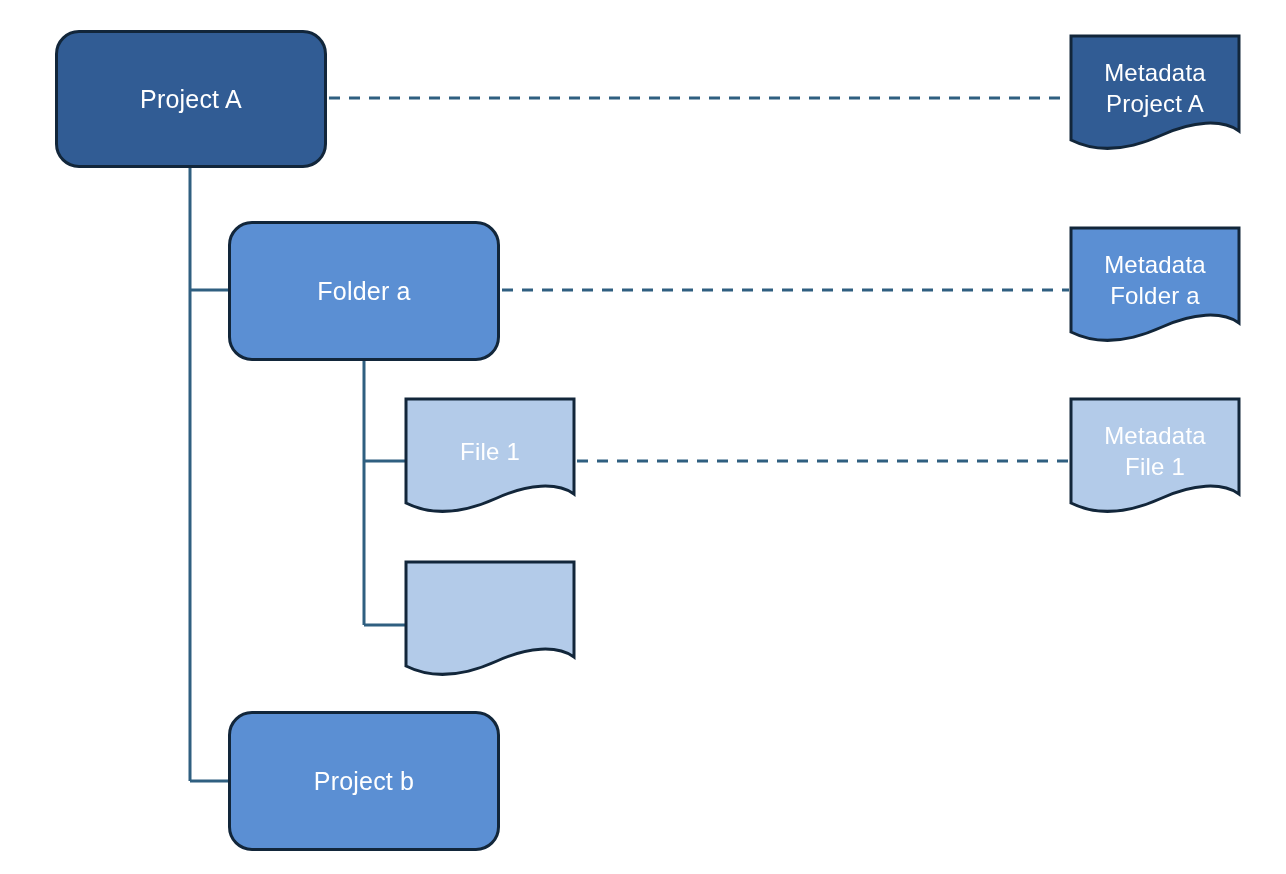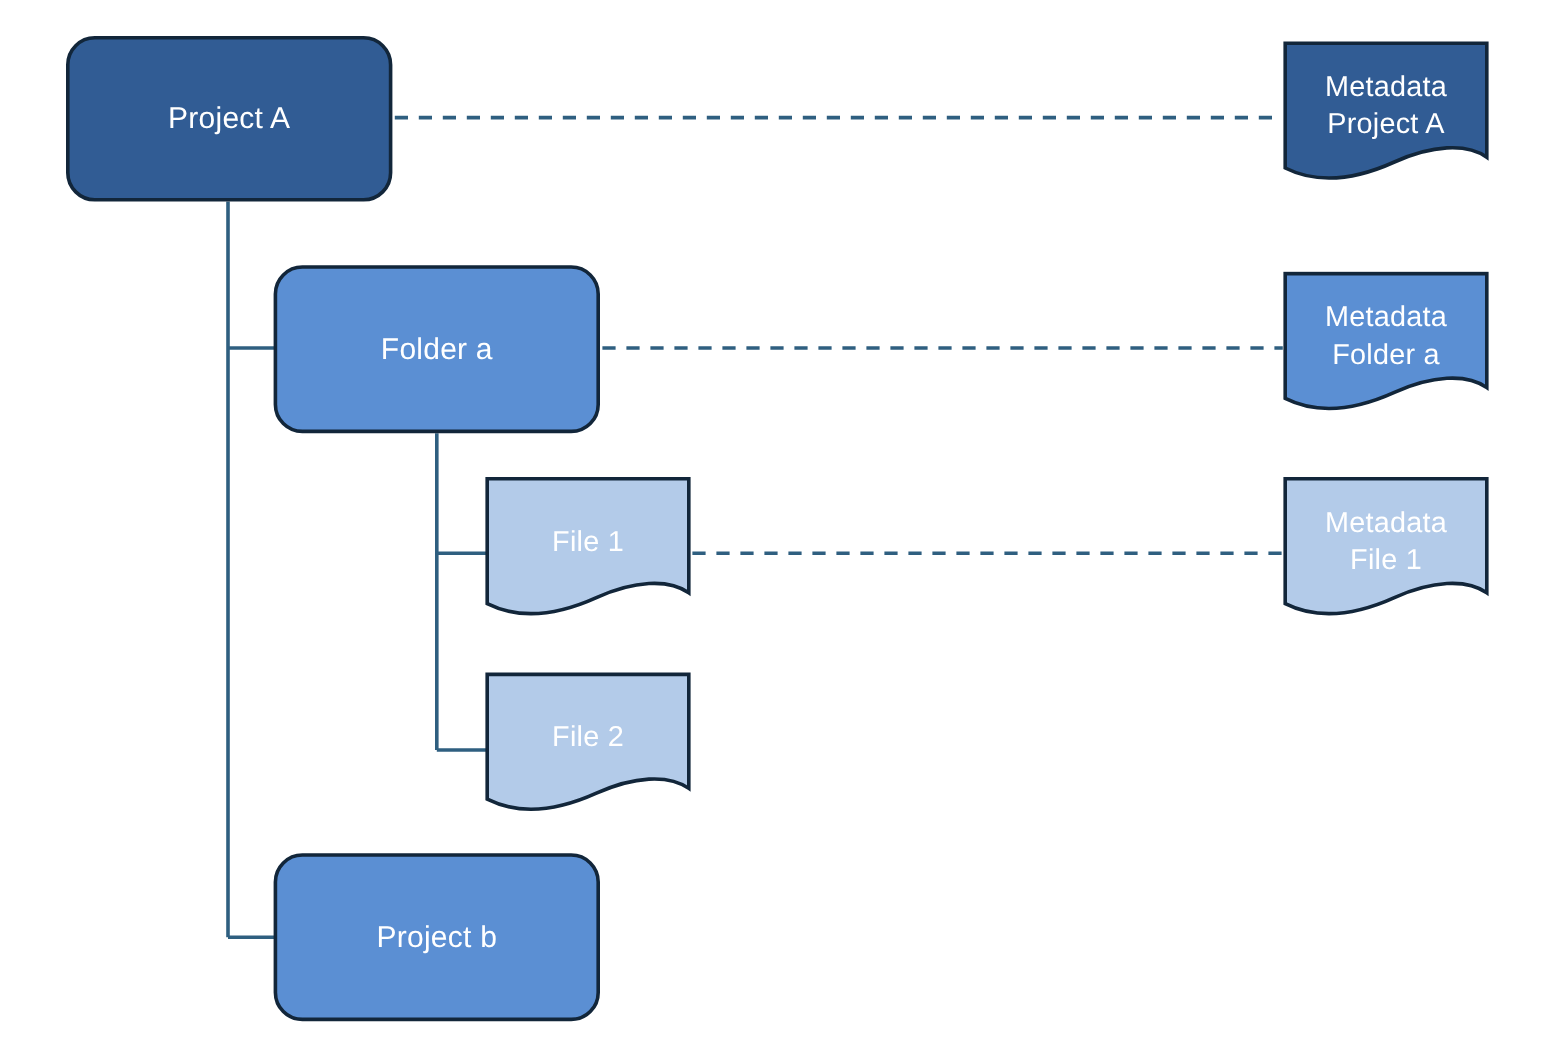--- a/index.html
+++ b/index.html
@@ -114,23 +114,20 @@
     </svg>
     <div class="doc-label">
       <span>File 1</span>
     </div>
   </div>
 
   <div class="node doc light" style="left:404px; top:560px;">
     <svg viewBox="0 0 172 128">
       <path d="M 2 2 L 170 2 L 170 97 C 153 85 124 87 93 101 C 62 115 30 120 2 106 Z"></path>
     </svg>
-    <div class="doc-label">
-      <span>File 2</span>
-    </div>
   </div>
 
   <div class="node rounded medium" style="left:228px; top:711px; height:140px;">
     <span>Project b</span>
   </div>
 
   <div class="node doc dark" style="left:1069px; top:34px;">
     <svg viewBox="0 0 172 128">
       <path d="M 2 2 L 170 2 L 170 97 C 153 85 124 87 93 101 C 62 115 30 120 2 106 Z"></path>
     </svg>

